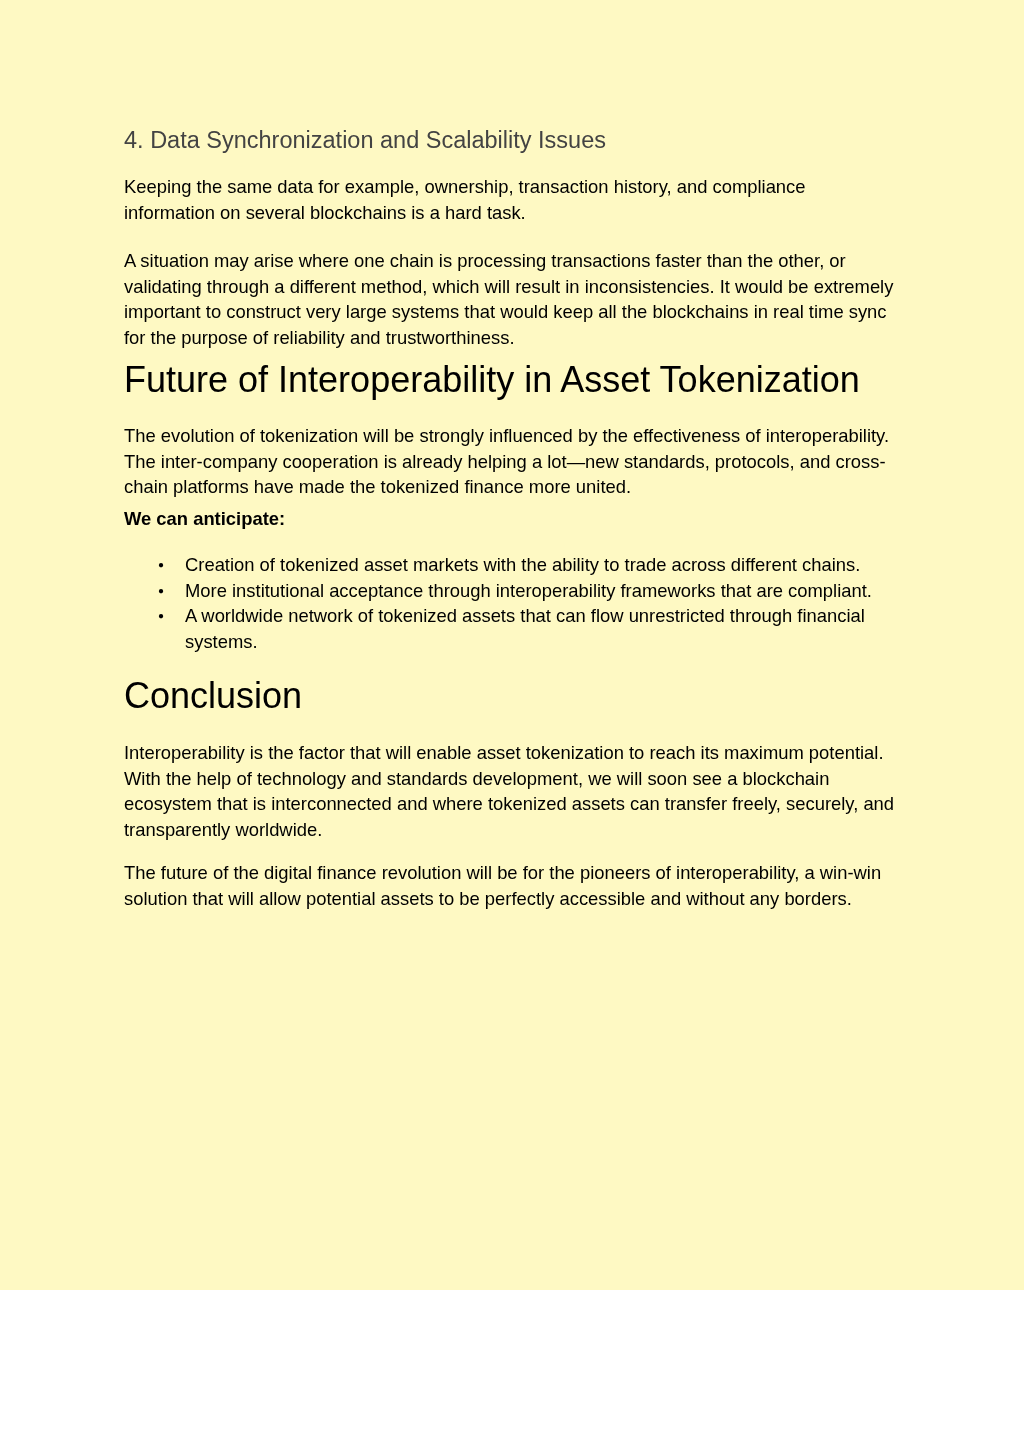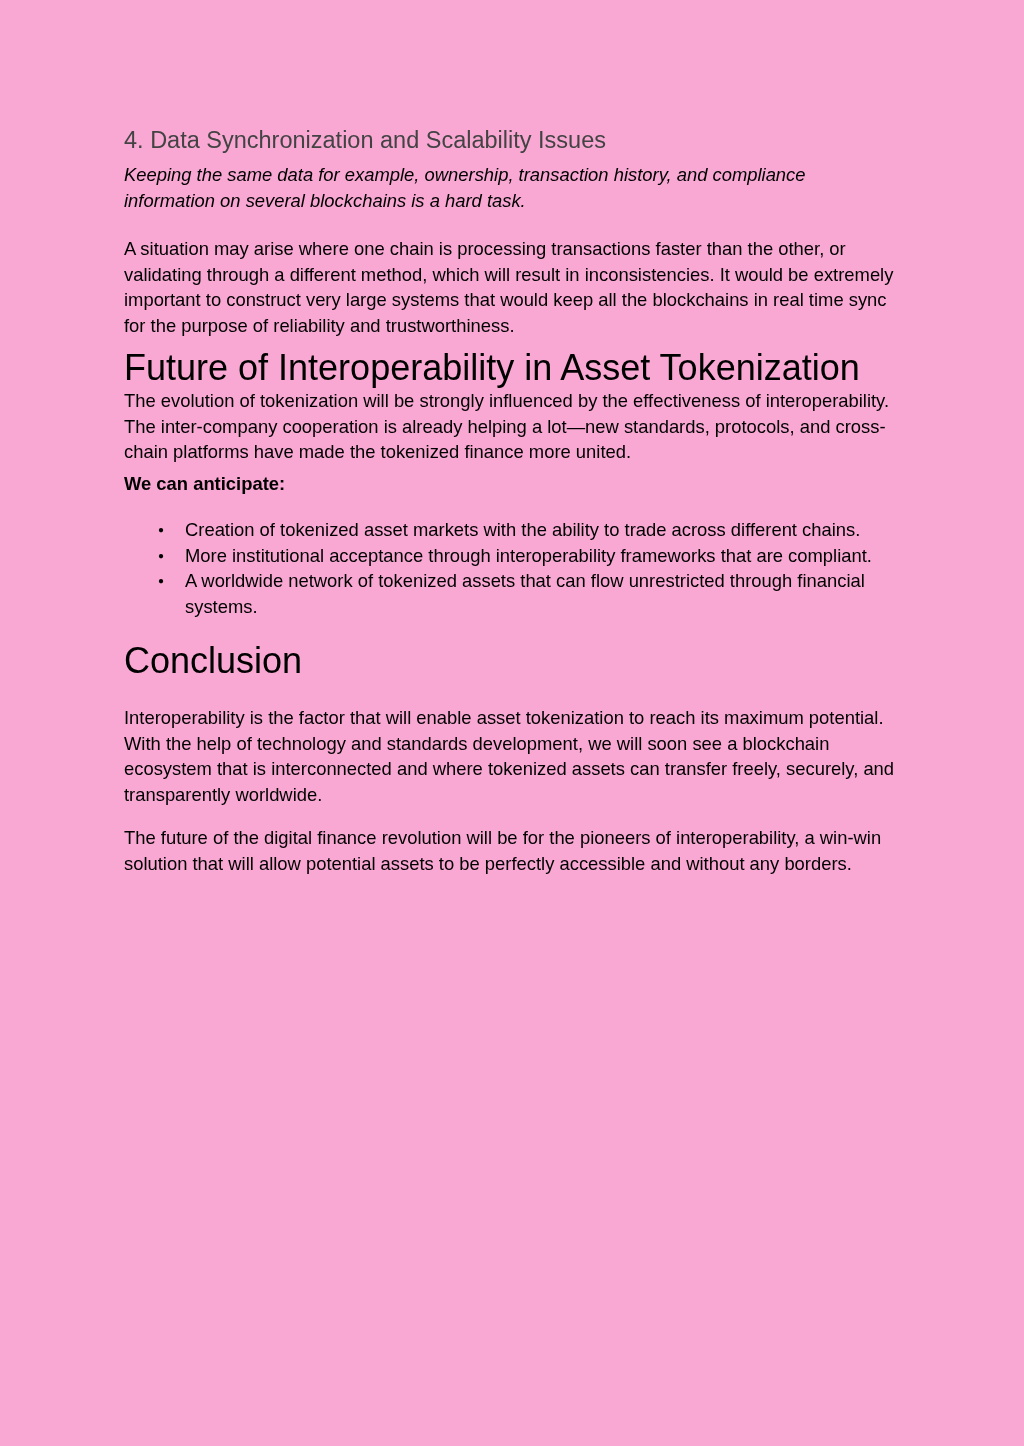--- a/index.html
+++ b/index.html
@@ -9,23 +9,23 @@
   }
   body {
     width: 1024px;
     height: 1446px;
     overflow: hidden;
     font-family: "Liberation Sans", sans-serif;
   }
   .page {
     box-sizing: border-box;
     width: 1024px;
-    height: 1446px;
+    height: 1290px;
     padding: 126px 124px 8px 124px;
-    background: #f9a8d4;
+    background: #fef9c3;
   }
   .content {
     width: 776px;
   }
   p, h1, h2, h3, ul, li {
     margin: 0;
     padding: 0;
   }
   .body-text {
     font-size: 18.4px;
@@ -38,24 +38,24 @@
     line-height: 28px;
     font-weight: 400;
     color: #434343;
   }
   .h1-heading {
     font-size: 36px;
     line-height: 40px;
     font-weight: 400;
     color: #000000;
   }
-  .mt-p1 { margin-top: 8px; font-style: italic; }
+  .mt-p1 { margin-top: 20px; }
   .mt-p2 { margin-top: 23px; }
   .mt-h1 { margin-top: 10px; }
-  .mt-p3 { }
+  .mt-p3 { margin-top: 23px; }
   .mt-bold { margin-top: 6px; }
   .mt-list { margin-top: 21px; }
   .mt-p4 { margin-top: 19px; }
   .mt-h2 { margin-top: 22px; }
   .mt-p5 { margin-top: 24px; }
   .mt-p6 { margin-top: 18px; }
   .bold-label {
     font-weight: 700;
   }
   ul.bullets {

